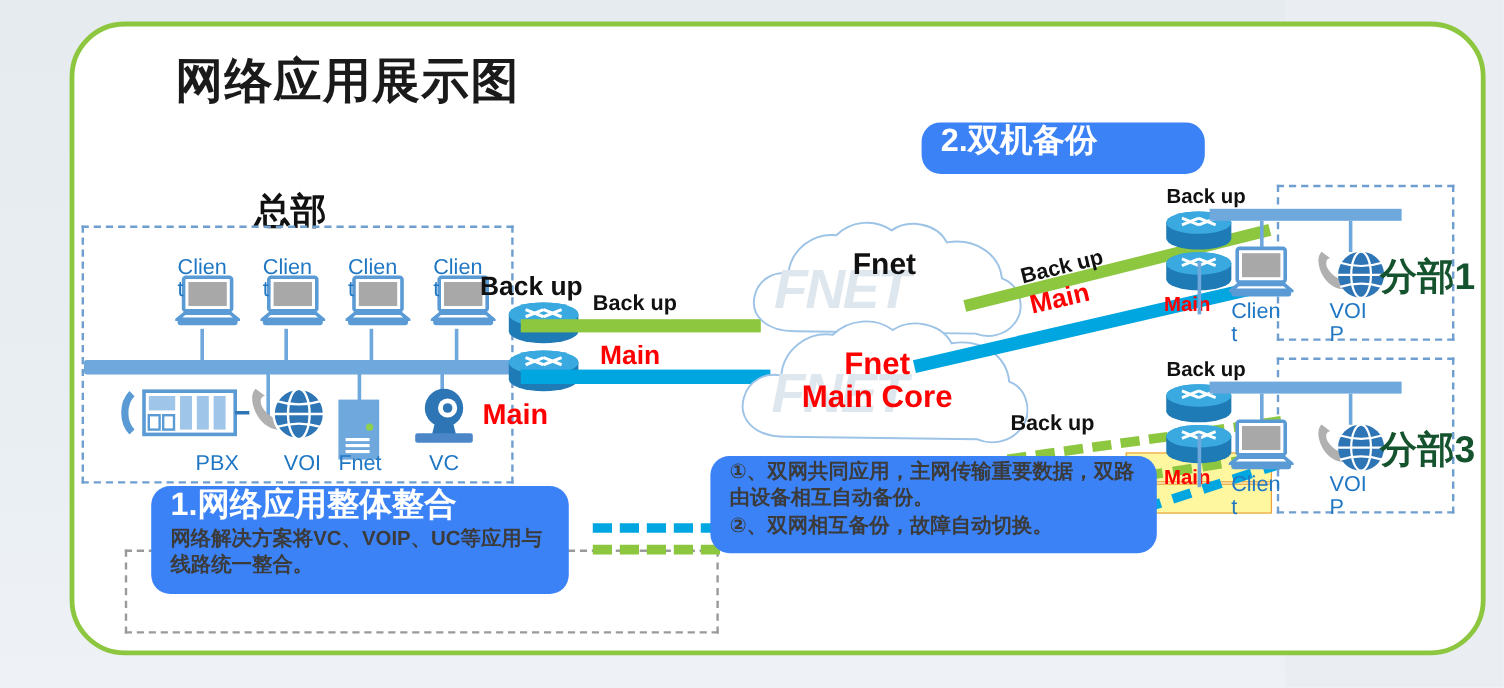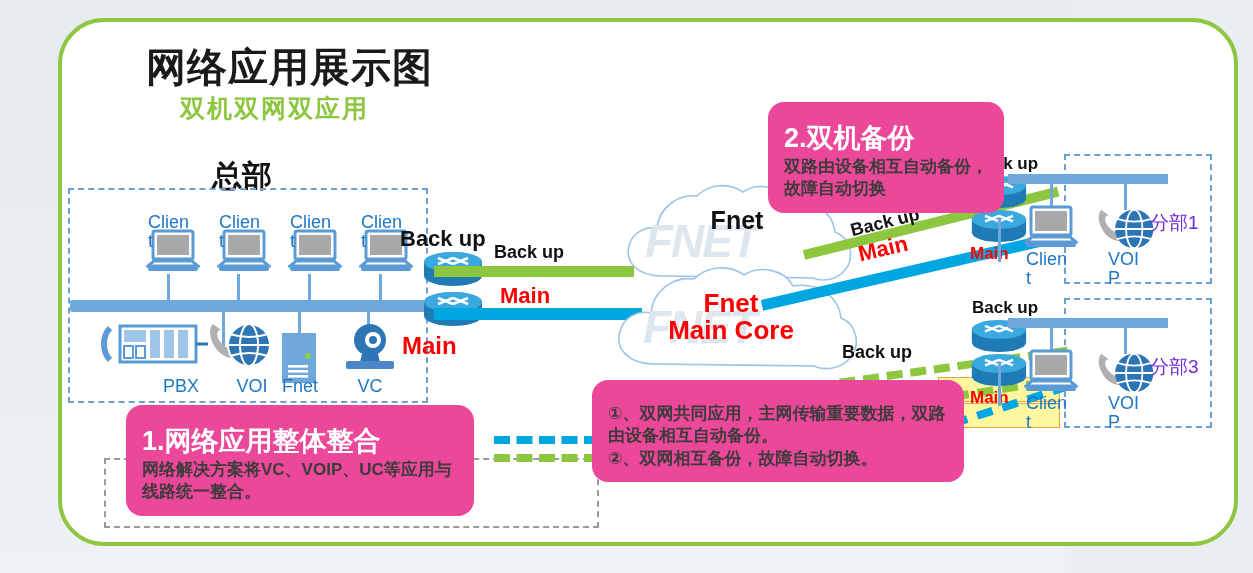--- a/index.html
+++ b/index.html
@@ -89,24 +89,24 @@
   .cloud-text {
     position: absolute; text-align: center; font-weight: bold;
     line-height: 1.02; white-space: nowrap;
   }
   #cloud-backup-text { font-size: 25px; color: #111; }
   #cloud-main-text { font-size: 26px; color: #FF0000; }
 
   
   .callout {
     position: absolute;
-    background: #ec4899;
+    background: #3b82f6;
     border-radius: 16px;
     color: #fff;
-    padding: 21px 16px 12px 16px;
+    padding: 0 16px 12px 16px;
   }
   .callout-title {
     font-size: 27px; font-weight: bold; color: #ffffff;
     line-height: 1.15; white-space: nowrap;
   }
   .callout-body {
     font-size: 17px; font-weight: bold; color: #3b3b3b;
     line-height: 1.32; margin-top: 2px;
   }
   #callout1 { left: 64px; top: 383px; width: 348px; }
@@ -125,37 +125,36 @@
   .dev { position: absolute; }
   .dev-label {
     position: absolute; font-size: 18px; color: #1f77c4;
     text-align: center; white-space: nowrap;
   }
   .client-label {
     position: absolute; font-size: 18px; color: #1f77c4;
     width: 46px; line-height: 1.05; word-wrap: break-word;
   }
   .branch-label {
-    position: absolute; font-size: 19px; font-weight: normal; color: #6d28d9;
+    position: absolute; font-size: 31px; font-weight: bold; color: #14532d;
     white-space: nowrap;
   }
   .rtr-lbl { position: absolute; font-size: 16px; font-weight: bold; white-space: nowrap; }
   .wm {
     position: absolute; font-size: 46px; font-weight: bold; font-style: italic;
     color: #dfe7ee; letter-spacing: -2px; pointer-events: none;
   }
 </style>
 </head>
 <body>
 
 <div id="stage">
   <div id="frame">
 
     <div id="title-main">网络应用展示图</div>
-    <div id="title-sub">双机双网双应用</div>
 
     <div id="hq-title">总部</div>
     <div id="hq-box"></div>
     <div id="bottom-box"></div>
 
     <div id="hq-bus"></div>
 
     <div class="drop" style="left:105px;top:252px;height:28px;"></div>
     <div class="drop" style="left:175px;top:252px;height:28px;"></div>
     <div class="drop" style="left:246px;top:252px;height:28px;"></div>
@@ -415,21 +414,20 @@
 
     <div class="branch-label" style="left:1088px;top:332px;">分部3</div>
 
     <div id="callout1" class="callout">
       <div class="callout-title">1.网络应用整体整合</div>
       <div class="callout-body">网络解决方案将VC、VOIP、UC等应用与线路统一整合。</div>
     </div>
 
     <div id="callout2" class="callout">
       <div class="callout-title">2.双机备份</div>
-      <div class="callout-body">双路由设备相互自动备份，故障自动切换</div>
     </div>
 
     <div id="callout3" class="callout">
       <div class="callout-body">①、双网共同应用，主网传输重要数据，双路由设备相互自动备份。</div>
       <div class="callout-body" style="margin-top:0;">②、双网相互备份，故障自动切换。</div>
     </div>
 
   </div>
 </div>
 

